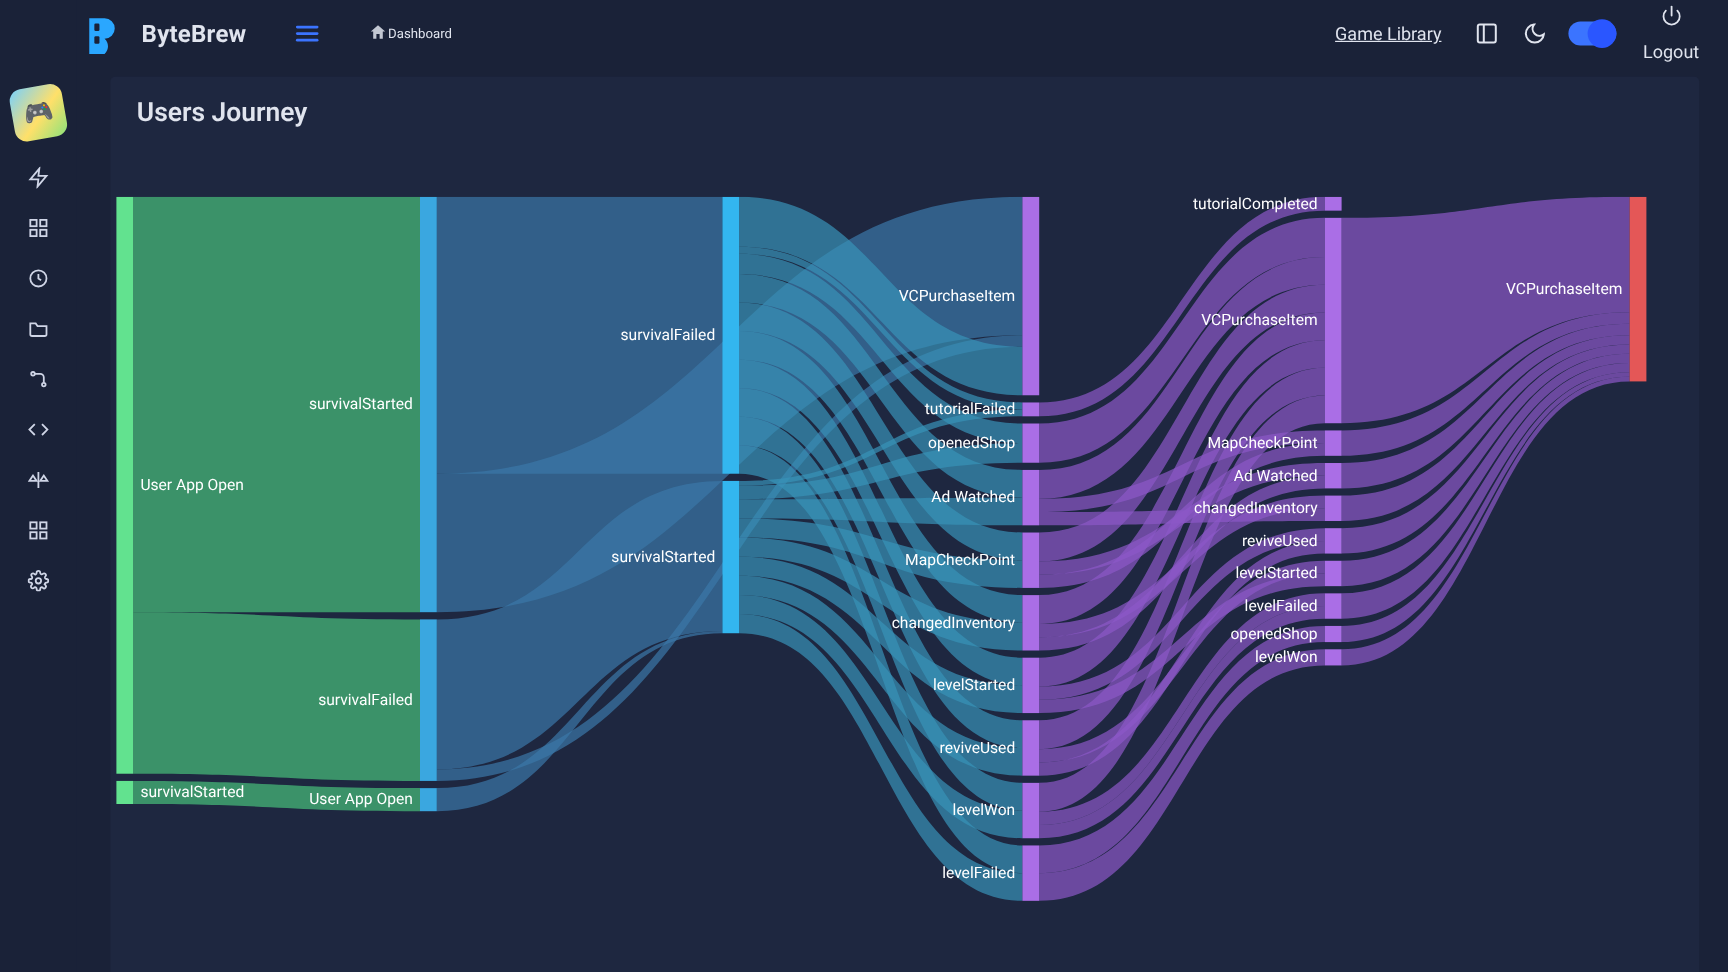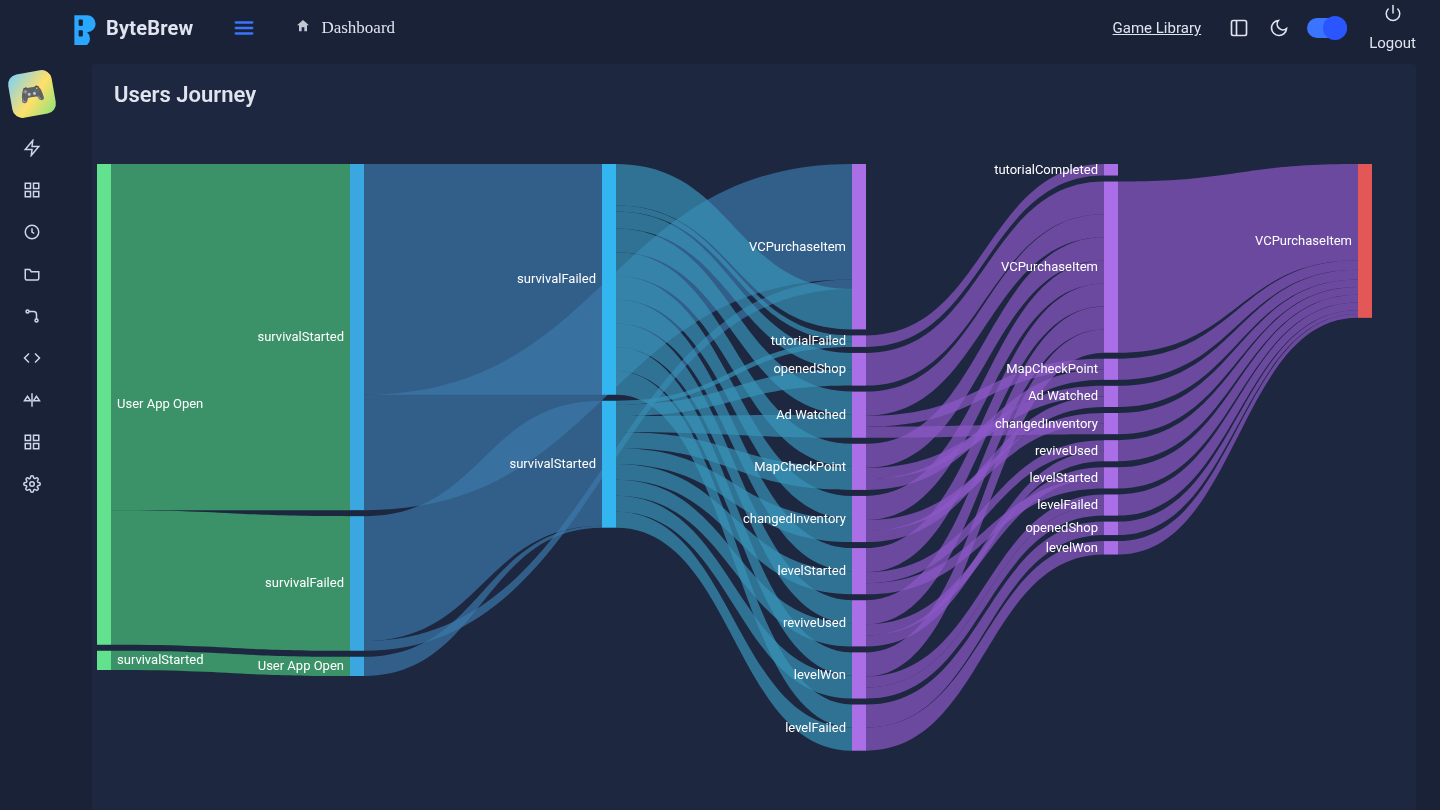--- a/index.html
+++ b/index.html
@@ -18,25 +18,25 @@
     font-family:-apple-system,BlinkMacSystemFont,"Segoe UI",Roboto,Helvetica,Arial,sans-serif;
     overflow:hidden;
   }
 
   
   .topbar{
     position:absolute;top:0;left:0;right:0;height:var(--topbar-h);
     display:flex;align-items:center;padding:0 24px 0 0;
     z-index:10;
   }
-  .brand{display:flex;align-items:center;gap:4px;margin-left:68px;}
+  .brand{display:flex;align-items:center;gap:16px;margin-left:68px;}
   .brand-mark{width:34px;height:34px;display:flex;align-items:center;justify-content:center;}
   .brand-name{font-weight:700;font-size:20px;letter-spacing:.2px;}
   .hamburger{margin-left:40px;cursor:pointer;color:var(--accent);display:flex;}
-  .crumb{margin-left:40px;display:flex;align-items:center;gap:10px;font-size:17px;color:var(--text);font-family:Liberation Serif, serif;}
+  .crumb{margin-left:40px;display:flex;align-items:center;gap:0;font-size:11px;color:var(--text);}
   .crumb .ico{opacity:.85;}
   .topbar .spacer{flex:1;}
   .top-link{font-size:15px;color:var(--text);cursor:pointer;padding:6px 8px;text-decoration:underline;}
   .top-ico{margin-left:20px;cursor:pointer;display:flex;align-items:center;color:var(--text);}
   .toggle{margin-left:18px;width:40px;height:20px;border-radius:999px;background:var(--accent);position:relative;cursor:pointer;}
   .toggle .knob{position:absolute;right:0px;top:-2px;width:24px;height:24px;border-radius:50%;background:#2a56ff;}
   .logout{margin-left:22px;display:flex;align-items:center;gap:8px;cursor:pointer;font-size:15px;flex-direction:column;}
 
   
   .rail{

